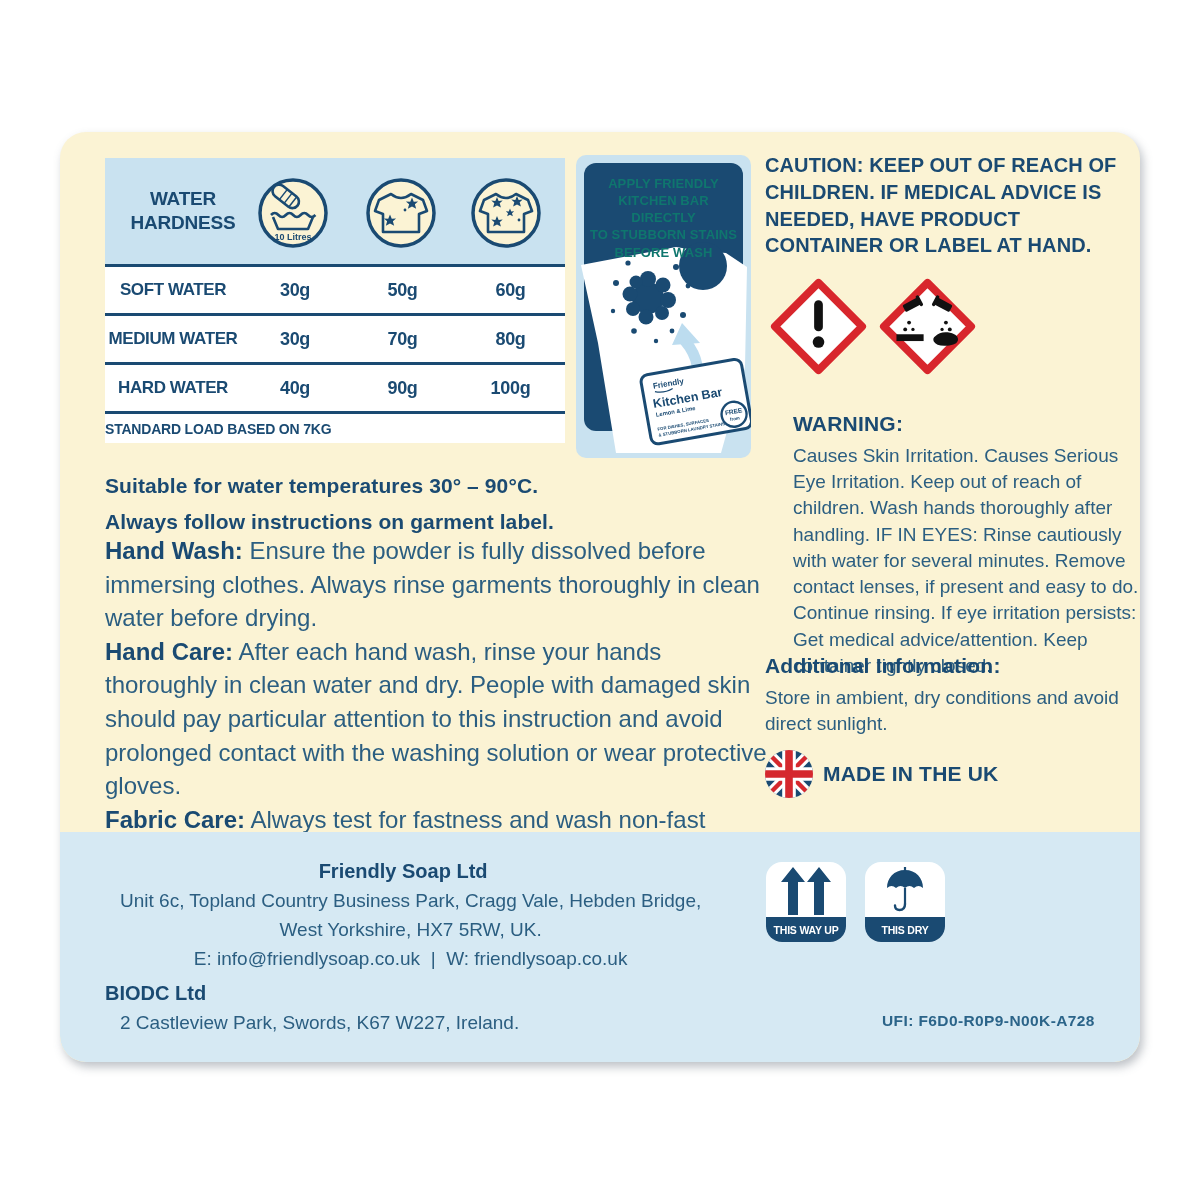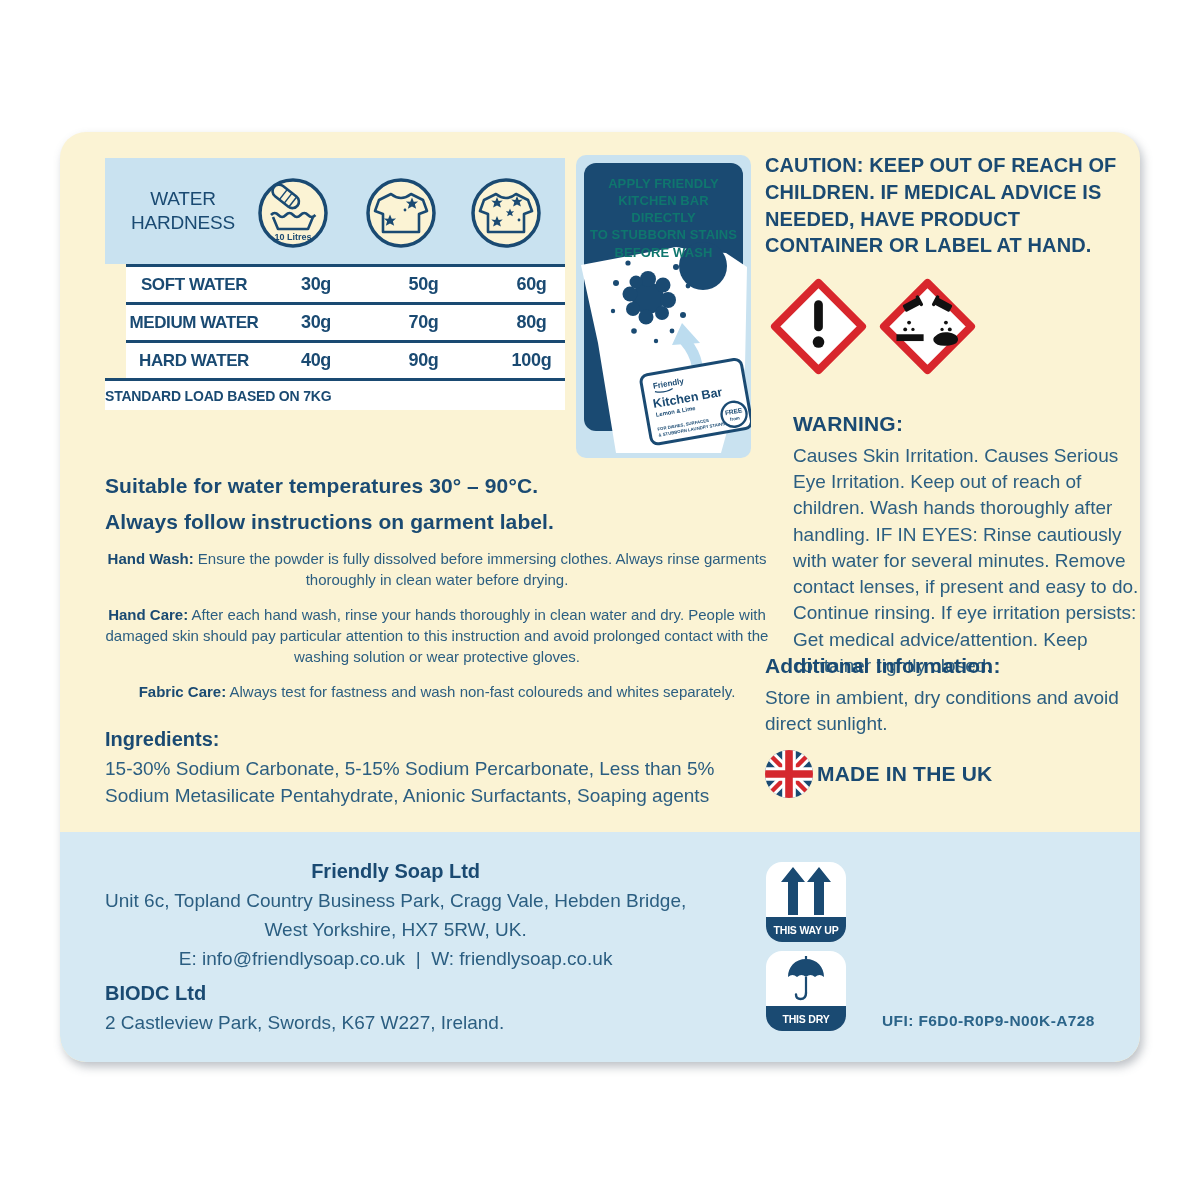--- a/index.html
+++ b/index.html
@@ -20,28 +20,28 @@
     box-shadow:3px 5px 10px rgba(110,120,130,.45);
     overflow:hidden;
   }
 
   
   .dosage-table{position:absolute;left:45px;top:26px;width:460px;color:var(--navy);}
   .dt-header{position:relative;height:106px;background:var(--panel-blue);}
   .dt-title{
     position:absolute;left:0;top:0;width:136px;height:100%;
     display:flex;align-items:center;justify-content:center;text-align:center;
-    font-size:19px;font-weight:normal;line-height:1.25;letter-spacing:-0.2px;padding-left:20px;
+    font-size:19px;font-weight:bold;line-height:1.25;letter-spacing:-0.2px;padding-left:20px;
   }
   .dt-icon{position:absolute;top:19px;width:72px;height:72px;}
   .dt-icon.i1{left:152px;} .dt-icon.i2{left:260px;} .dt-icon.i3{left:365px;}
   .dt-row{
     display:grid;grid-template-columns:136px 108px 107px 109px;
-    height:38px;align-items:center;background:#fff;border-top:3px solid var(--navy);
-    font-weight:bold;font-size:17px;letter-spacing:-0.4px;margin-left:21px;
+    height:49px;align-items:center;background:#fff;border-top:3px solid var(--navy);
+    font-weight:bold;font-size:17px;letter-spacing:-0.4px;
   }
   .dt-row .c{text-align:center;}
   .dt-row .v{font-size:18px;letter-spacing:-0.3px;}
   .dt-foot{
     height:32px;background:#fff;border-top:3px solid var(--navy);
     display:flex;align-items:center;
     font-size:14px;font-weight:bold;letter-spacing:-0.2px;
   }
 
   
@@ -56,42 +56,42 @@
   
   .caution{
     position:absolute;left:705px;top:20px;width:357px;
     color:var(--navy);font-weight:bold;font-size:20px;line-height:1.34;letter-spacing:0.1px;
   }
   .ghs-row{position:absolute;left:710px;top:146px;display:flex;gap:12px;}
   .warning-block{position:absolute;left:705px;top:280px;width:357px;margin-left:28px;}
   .add-block{position:absolute;left:705px;top:522px;width:357px;}
   .h-bold{color:var(--navy);font-weight:bold;font-size:21px;letter-spacing:0.2px;}
   .body-text{color:var(--ink);font-size:19px;line-height:1.38;margin-top:7px;}
-  .made-uk{position:absolute;left:705px;top:618px;display:flex;align-items:center;gap:4px;}
+  .made-uk{position:absolute;left:705px;top:618px;display:flex;align-items:center;gap:10px;}
   .made-uk .lbl{color:var(--navy);font-weight:bold;font-size:21px;letter-spacing:0.2px;}
 
   
   .usage{position:absolute;left:45px;top:342px;width:664px;}
   .usage .big{color:var(--navy);font-weight:bold;font-size:21px;letter-spacing:0.1px;}
   .usage .big + .big{margin-top:12px;}
-  .usage p{margin-top:14px;color:var(--ink);font-size:15px;line-height:1.4;text-align:center;}
+  .usage p{color:var(--ink);font-size:24px;line-height:1.4;}
   .usage p b{color:var(--navy);}
   .ing-head{margin-top:26px;color:var(--navy);font-weight:bold;font-size:20px;}
   .ing-body{margin-top:5px;color:var(--ink);font-size:19px;line-height:1.4;width:652px;}
 
   
   .footer-blue{
     position:absolute;left:0;bottom:0;width:100%;height:230px;
     background:var(--footer-blue);border-radius:0 0 26px 26px;
   }
   .addr{position:absolute;left:45px;}
   .addr .name{color:var(--navy);font-weight:bold;font-size:20px;margin-bottom:4px;}
-  .addr .line{color:var(--ink);font-size:19px;line-height:1.52;white-space:pre-wrap;}
+  .addr .line{color:var(--ink);font-size:19px;line-height:1.52;white-space:pre-wrap;margin-left:15px;}
   .addr.mfr{top:28px;text-align:center;} .addr.dist{top:150px;}
-  .ship-col{position:absolute;left:706px;top:30px;display:flex;flex-direction:column;gap:9px;}
+  .ship-col{position:absolute;left:706px;top:30px;display:flex;flex-direction:row;gap:19px;}
   .ship-icon{width:80px;height:80px;background:#fff;border-radius:16px;position:relative;overflow:hidden;}
   .ship-icon svg{position:absolute;left:50%;transform:translateX(-50%);top:5px;}
   .ship-band{
     position:absolute;left:0;right:0;bottom:0;height:25px;background:var(--navy);
     color:#fff;font-size:10.5px;font-weight:bold;letter-spacing:-0.2px;
     display:flex;align-items:center;justify-content:center;
   }
   .ufi{
     position:absolute;left:822px;top:180px;
     color:#2B6489;font-size:15.5px;font-weight:bold;letter-spacing:0.4px;

